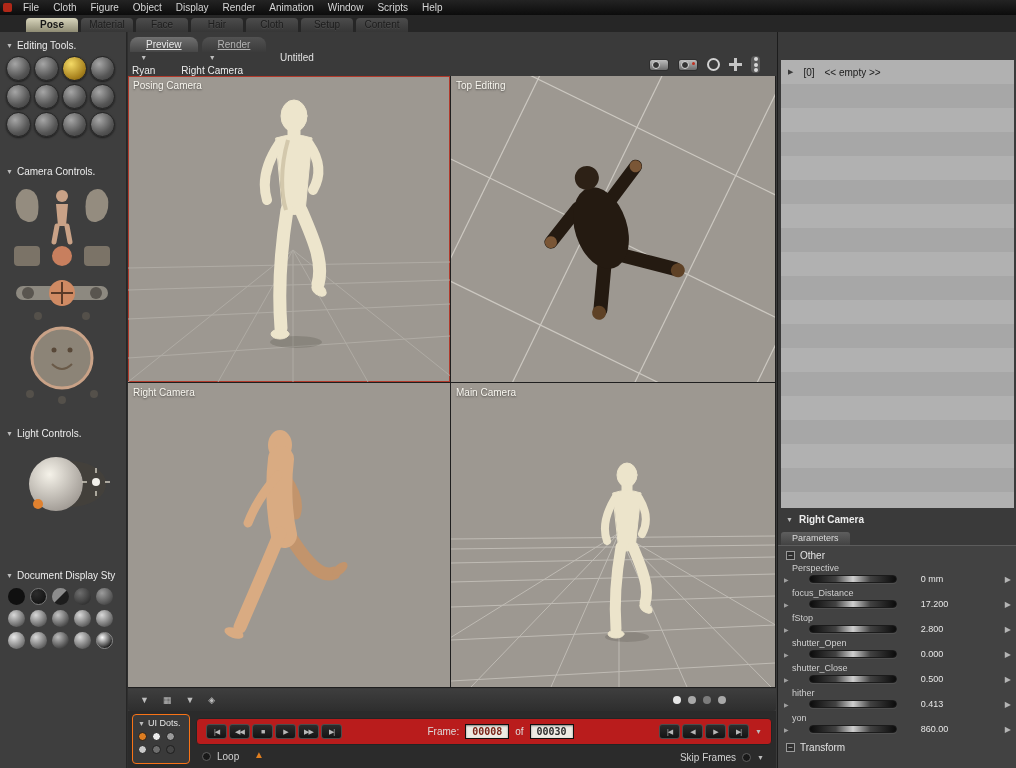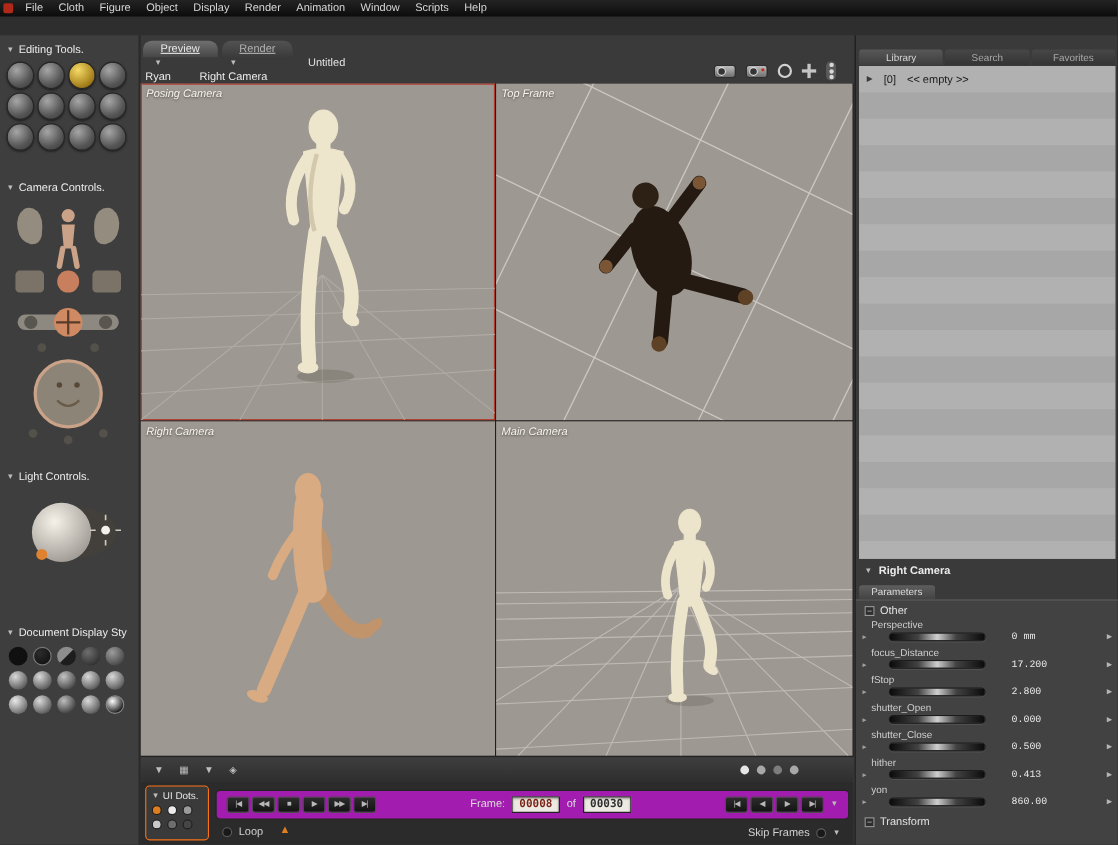--- a/index.html
+++ b/index.html
@@ -68,21 +68,21 @@
   .vc-cross { width:13px; height:13px; position:relative; display:inline-block; }
   .vc-cross i { position:absolute; background:#c4c4c4; }
   .vc-cross .h { left:0; top:5px; width:13px; height:3px; }
   .vc-cross .v { left:5px; top:0; width:3px; height:13px; }
   .vc-dots { width:9px; height:17px; background:#5a5a5a; border-radius:4px; display:flex;
     flex-direction:column; align-items:center; justify-content:space-evenly; }
   .vc-dots i { width:4px; height:4px; border-radius:50%; background:#d8d8d8; }
 
   
   #viewports { position:absolute; left:128px; top:76px; width:648px; height:612px;
-    background:#1f1f1f; display:grid; grid-template-columns:322px 324px; grid-template-rows:306px 304px; gap:1px;font-style:italic; }
+    background:#1f1f1f; display:grid; grid-template-columns:322px 324px; grid-template-rows:306px 304px; gap:1px; }
   .viewport { position:relative; background:#9d9891; overflow:hidden; }
   .viewport svg { position:absolute; inset:0; }
   .vp-label { position:absolute; left:5px; top:4px; font-size:10px; color:#f8f6ef;
     text-shadow:0 1px 2px rgba(0,0,0,0.5); z-index:2; }
   #vp-posing { outline:1px solid #b23a2b; outline-offset:-1px; }
 
   
   #vp-strip { position:absolute; left:128px; top:689px; width:648px; height:22px;
     background:linear-gradient(#3e3e3e,#2e2e2e); display:flex; align-items:center;
     padding:0 12px; gap:14px; border-radius:0 0 3px 3px; }
@@ -93,21 +93,21 @@
   .pdot.mid { background:#a8a8a8; }
 
   
   #timeline { position:absolute; left:128px; top:711px; width:648px; height:57px; background:#2b2b2b; }
   #uidots { position:absolute; left:4px; top:3px; width:58px; height:50px; background:#3a3a3a;
     border:1px solid #f97316; border-radius:4px; padding:3px 5px; }
   #uidots .hdr { display:flex; gap:3px; align-items:center; color:#e6e6e6; font-size:9px; }
   .uidot-grid { display:grid; grid-template-columns:repeat(3,14px); grid-auto-rows:13px; margin-top:4px; }
   .uidot { width:9px; height:9px; border-radius:50%; border:1px solid #1e1e1e; }
   #transportbar { position:absolute; left:68px; top:7px; width:576px; height:27px;
-    background:#a21caf; border:1px solid #242424; border-radius:4px;
+    background:#b91c1c; border:1px solid #242424; border-radius:4px;
     display:flex; align-items:center; padding:0 9px; }
   .tgroup { display:flex; gap:2px; align-items:center; }
   .tbtn { width:21px; height:15px; background:linear-gradient(#2c2c2c,#141414);
     border:1px solid #4c4c4c; border-radius:3px; color:#b8b8b8; font-size:7px;
     line-height:13px; text-align:center; letter-spacing:-1px; }
   .frame-group { display:flex; align-items:center; gap:6px; margin:0 auto; }
   .frame-label, .of-label { font-size:10px; color:#dedede; }
   .frame-box { width:44px; height:15px; background:#edeae3; border:1px solid #0f0f0f;
     box-shadow:inset 0 1px 2px rgba(0,0,0,0.45); font-family:"DejaVu Sans Mono", monospace;
     font-size:10px; text-align:center; line-height:14px; }
@@ -141,21 +141,21 @@
   .param-tab.inactive { background:linear-gradient(#494949,#373737); color:#a6a6a6; }
   #param-body { position:absolute; left:0; top:513px; width:239px; height:223px;
     background:#424242; border-top:1px solid #5c5c5c; }
   .group-header { display:flex; align-items:center; gap:5px; color:#e2e2e2; font-size:10px;
     padding:4px 0 2px 8px; }
   .group-box { width:9px; height:9px; border:1px solid #9a9a9a; background:#2e2e2e;
     font-size:8px; color:#cccccc; line-height:7px; text-align:center; }
   .param-row { height:25px; position:relative; }
   .param-name { position:absolute; left:14px; top:0; font-size:9px; color:#cfcfcf; }
   .param-dial-row { position:absolute; left:6px; top:11px; display:flex; align-items:center;
-    gap:20px; width:227px;font-family:Liberation Mono, monospace; }
+    gap:20px; width:227px; }
   .dial-arrow { font-size:6px; color:#9e9e9e; }
   .dial { width:88px; height:8px; border-radius:4px; border:1px solid #1b1b1b;
     background:linear-gradient(90deg,#0b0b0b,#424242 30%,#cfcfcf 50%,#424242 70%,#0b0b0b);
     box-shadow:0 1px 0 rgba(255,255,255,0.08); }
   .param-value { font-size:9px; color:#e8e8e8; margin-left:4px; }
   .row-arrow { margin-left:auto; color:#b4b4b4; font-size:8px; }
 </style>
 </head>
 <body>
 
@@ -168,20 +168,29 @@
     <span class="menu-item">Figure</span>
     <span class="menu-item">Object</span>
     <span class="menu-item">Display</span>
     <span class="menu-item">Render</span>
     <span class="menu-item">Animation</span>
     <span class="menu-item">Window</span>
     <span class="menu-item">Scripts</span>
     <span class="menu-item">Help</span>
   </div>
 
+  <div id="rooms">
+    <div class="room-tab active">Pose</div>
+    <div class="room-tab">Material</div>
+    <div class="room-tab">Face</div>
+    <div class="room-tab">Hair</div>
+    <div class="room-tab">Cloth</div>
+    <div class="room-tab">Setup</div>
+    <div class="room-tab">Content</div>
+  </div>
 
   <div id="left-panel">
     <div class="lp-header" style="top:8px">
       <span class="tri">▼</span>
       <span>Editing Tools.</span>
     </div>
     <div class="tools-grid">
       <div class="tool"></div>
       <div class="tool"></div>
       <div class="tool active"></div>
@@ -330,21 +339,21 @@
           <path d="M159,134 C153,172 150,214 153,252" fill="none" stroke-width="13"></path>
           <path d="M173,134 C185,162 196,186 190,208" fill="none" stroke-width="13"></path>
           <ellipse cx="152" cy="258" rx="9" ry="5"></ellipse>
           <ellipse cx="191" cy="214" rx="8" ry="5" transform="rotate(35 191 214)"></ellipse>
         </g>
         <path d="M160,64 C152,92 153,118 158,134" stroke="rgba(120,100,60,0.22)" stroke-width="4" fill="none"></path>
       </svg>
     </div>
 
     <div class="viewport">
-      <span class="vp-label">Top Frame</span>
+      <span class="vp-label">Top Editing</span>
       <svg width="100%" height="100%" viewBox="0 0 324 306">
         <g transform="rotate(26 160 150)" stroke="#ccc8c1" stroke-width="1.2">
           <line x1="-200" y1="-60" x2="560" y2="-60"></line>
           <line x1="-200" y1="50" x2="560" y2="50"></line>
           <line x1="-200" y1="160" x2="560" y2="160"></line>
           <line x1="-200" y1="270" x2="560" y2="270"></line>
           <line x1="-200" y1="380" x2="560" y2="380"></line>
           <line x1="-80" y1="-200" x2="-80" y2="520"></line>
           <line x1="30" y1="-200" x2="30" y2="520"></line>
           <line x1="140" y1="-200" x2="140" y2="520"></line>
@@ -477,25 +486,20 @@
     <span id="loop-marker">▲</span>
 
     <div id="skip-row">
       <span class="tl-label">Skip Frames</span>
       <span class="radio"></span>
       <span class="tri">▼</span>
     </div>
   </div>
 
   <div id="right-panel">
-    <div id="lib-tabs">
-      <div class="lib-tab">Library</div>
-      <div class="lib-tab inactive">Search</div>
-      <div class="lib-tab inactive">Favorites</div>
-    </div>
 
     <div id="lib-list">
       <div class="lib-row first">
         <span class="tri">▶</span>
         <span>[0]</span>
         <span>&lt;&lt; empty &gt;&gt;</span>
       </div>
       <div class="lib-row"></div>
       <div class="lib-row"></div>
       <div class="lib-row"></div>

